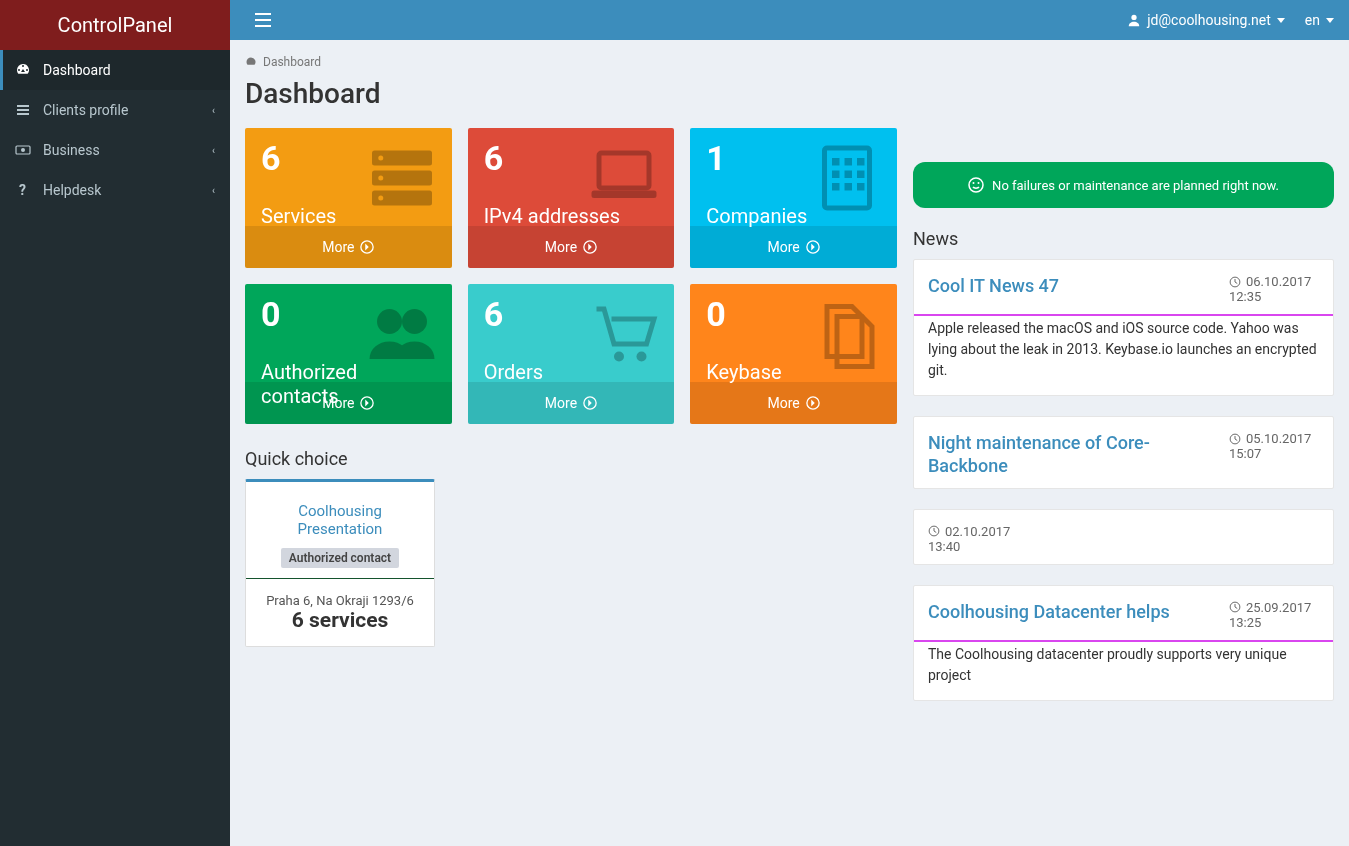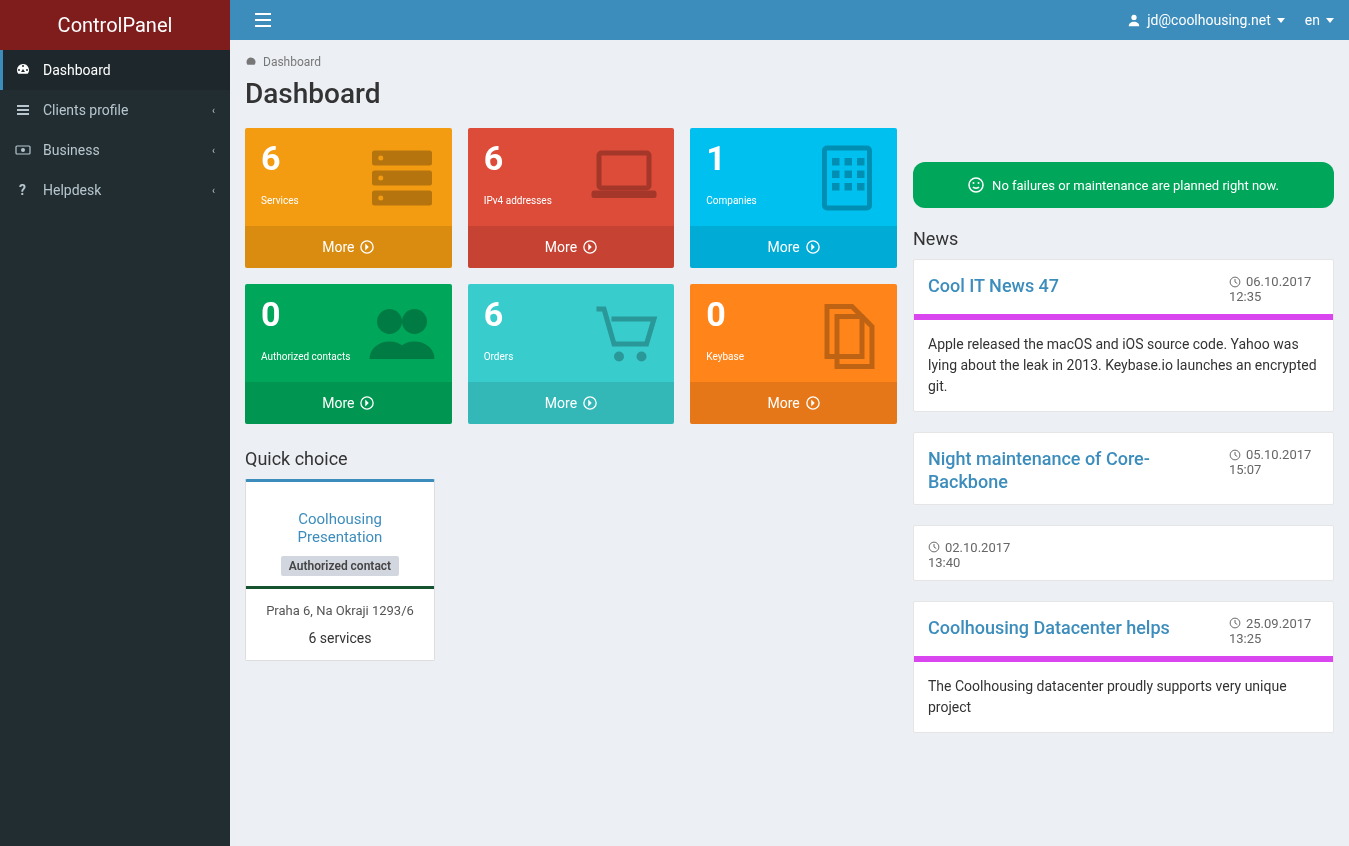--- a/index.html
+++ b/index.html
@@ -29,47 +29,47 @@
 .page-title { font-size: 28px; font-weight: 500; color: #333; margin-bottom: 18px; }
 
 .layout { display: flex; gap: 16px; }
 .left-col { flex: 0 0 652px; }
 .right-col { flex: 1; }
 
 .tiles { display: grid; grid-template-columns: repeat(3, 1fr); gap: 16px; margin-bottom: 24px; }
 .tile { border-radius: 2px; position: relative; overflow: hidden; color: #fff; }
 .tile-body { padding: 12px 16px; height: 98px; position: relative; }
 .tile-num { font-size: 34px; font-weight: 700; line-height: 1.1; }
-.tile-label { font-size: 10px; margin-top: 18px; }
+.tile-label { font-size: 20px; margin-top: 27px; }
 .tile-icon { position: absolute; right: 10px; top: 10px; opacity: 0.25; }
 .tile-footer { background: rgba(0,0,0,0.1); text-align: center; padding: 13px 0; font-size: 14px; cursor: pointer; display: flex; align-items: center; justify-content: center; gap: 6px; }
 .tile.yellow { background: #f39c12; }
 .tile.red { background: #dd4b39; }
 .tile.blue { background: #00c0ef; }
 .tile.green { background: #00a65a; }
 .tile.teal { background: #39cccc; }
 .tile.orange { background: #ff851b; }
 
 .section-title { font-size: 18px; font-weight: 400; margin-bottom: 10px; margin-top: 6px; }
 
 .quick-card { width: 190px; background: #fff; border: 1px solid #ddd; border-top: 3px solid #3c8dbc; border-radius: 2px; }
-.quick-card-head { padding: 28px 10px 10px; text-align: center; }
+.quick-card-head { padding: 20px 10px 10px; text-align: center; }
 .quick-link { color: #3c8dbc; font-size: 15px; cursor: pointer; }
 .badge-auth { display: inline-block; background: #d2d6de; color: #444; font-size: 12px; padding: 3px 8px; border-radius: 2px; margin-top: 10px; font-weight: 600; }
-.quick-card-body { border-top: 3px solid #14532d; padding: 14px 10px; text-align: center; font-size: 13px; color: #555; }
-.quick-services { font-size: 14px; color: #333; margin-top: 12px; }
+.quick-card-body { border-top: 1px solid #14532d; padding: 14px 10px; text-align: center; font-size: 13px; color: #555; }
+.quick-services { font-size: 21px; color: #333; margin-top: 0; font-weight: bold; }
 
 .status-banner { background: #00a65a; color: #fff; text-align: center; padding: 15px; border-radius: 12px; margin-bottom: 20px; font-size: 13px; display: flex; align-items: center; justify-content: center; gap: 8px; margin-top: 34px; }
 
 .news-item { background: #fff; border: 1px solid #e5e5e5; margin-bottom: 20px; border-radius: 2px; }
 .news-head { display: flex; padding: 14px 14px 10px; gap: 12px; }
 .news-title { color: #3c8dbc; font-size: 18px; font-weight: 500; flex: 1; cursor: pointer; line-height: 1.3; }
 .news-date { color: #666; font-size: 13px; text-align: left; min-width: 90px; }
 .news-date-line { display: flex; align-items: center; gap: 5px; }
-.news-body { padding: 14px 14px 14px; font-size: 14px; color: #333; line-height: 1.5; border-top: 6px solid #d946ef; }
+.news-body { padding: 2px 14px 14px; font-size: 14px; color: #333; line-height: 1.5; border-top: 2px solid #d946ef; }
 
 svg { display: block; }
 .caret-down { display: inline-block; }
 </style>
 </head>
 <body>
 
 <div class="wrapper">
   <aside class="sidebar">
     <div class="logo">ControlPanel</div>

